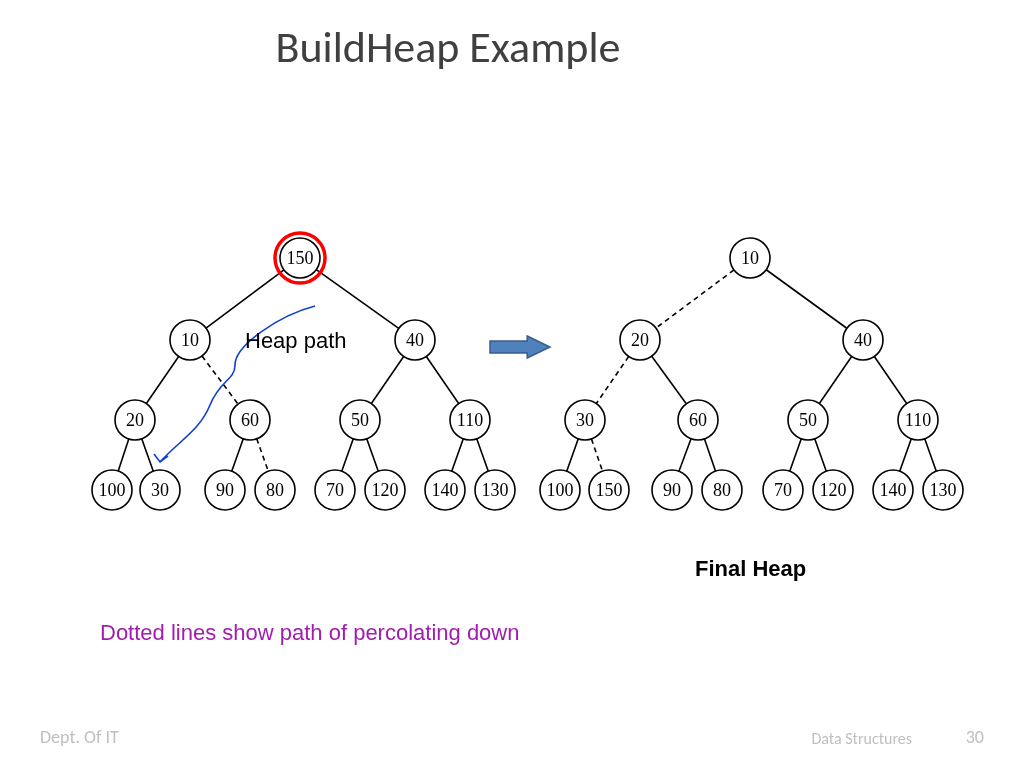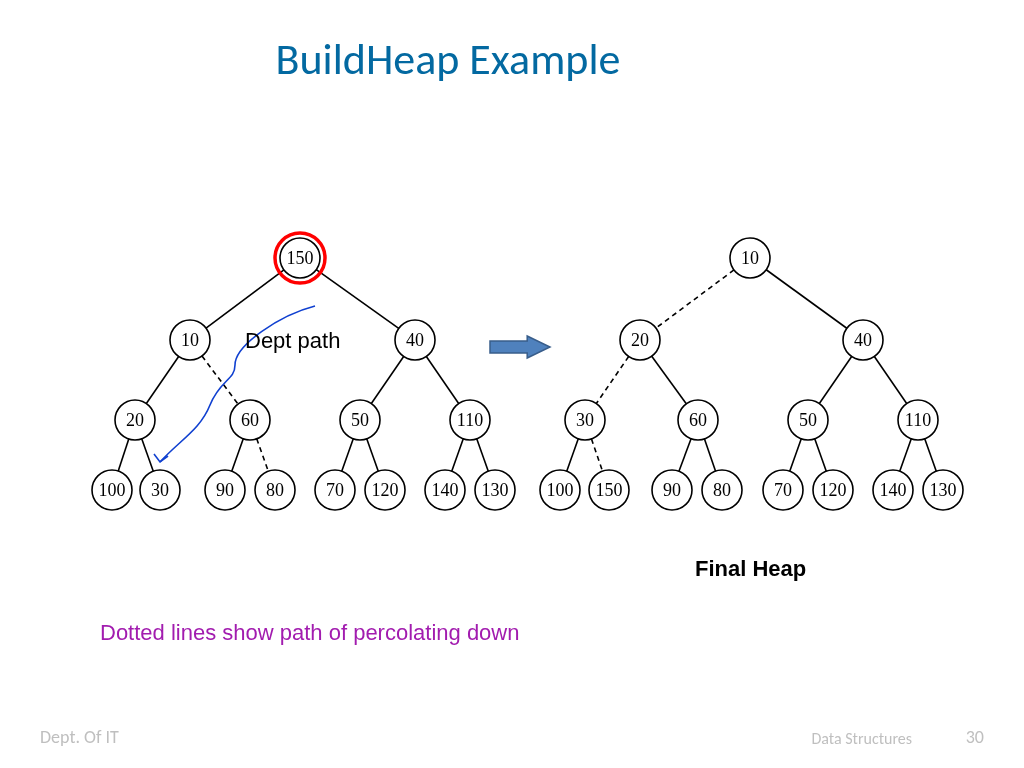--- a/index.html
+++ b/index.html
@@ -11,26 +11,26 @@
     background: #fff;
     overflow: hidden;
   }
   .slide {
     width: 1024px;
     height: 768px;
     position: relative;
   }
   .title {
     position: absolute;
-    top: 32px;
+    top: 20px;
     left: 0;
     width: 896px;
     text-align: center;
     font-size: 44px;
-    color: #0369a1;
+    color: #404040;
   }
   .swap-path-label {
     position: absolute;
     left: 245px;
     top: 328px;
     font-family: Arial, sans-serif;
     font-size: 22px;
     color: #000;
   }
   .final-heap-label {
@@ -249,21 +249,21 @@
       </g>
     <g id="arrow-g">
         <polygon points="490,340.95 527.2,340.95 527.2,336 550,347 527.2,358 527.2,353.05 490,353.05" fill="#4f81bd" stroke="#385d8a" stroke-width="1.5"></polygon>
       </g>
     <g id="swap-path-g">
         <path d="M 315 306 C 280 315, 235 345, 235 365 C 235 380, 220 380, 210 405 C 200 430, 180 440, 160 462" fill="none" stroke="#1040d0" stroke-width="1.6"></path>
         <polyline points="154,454 160,462 168,456" fill="none" stroke="#1040d0" stroke-width="1.6"></polyline>
       </g>
   </svg>
 
-  <div class="swap-path-label">Dept path</div>
+  <div class="swap-path-label">Heap path</div>
   <div class="final-heap-label">Final Heap</div>
   <div class="dotted-note">Dotted lines show path of percolating down</div>
 
   <div class="footer-left">Dept. Of  IT</div>
   <div class="footer-center">Data Structures</div>
   <div class="footer-right">30</div>
 
 </div>
 
 </body></html>

